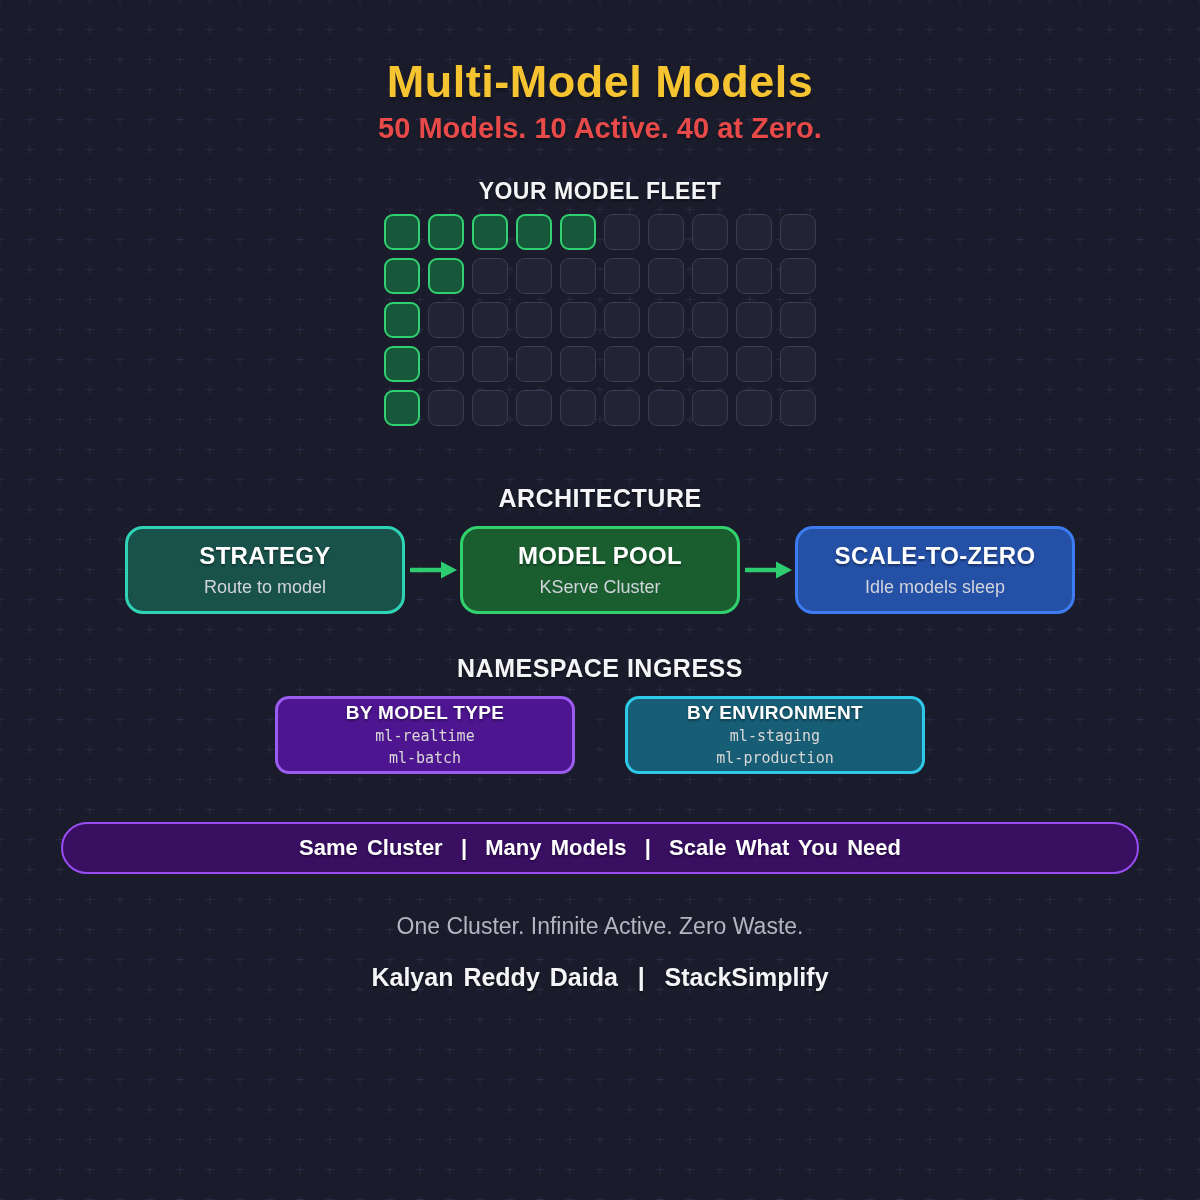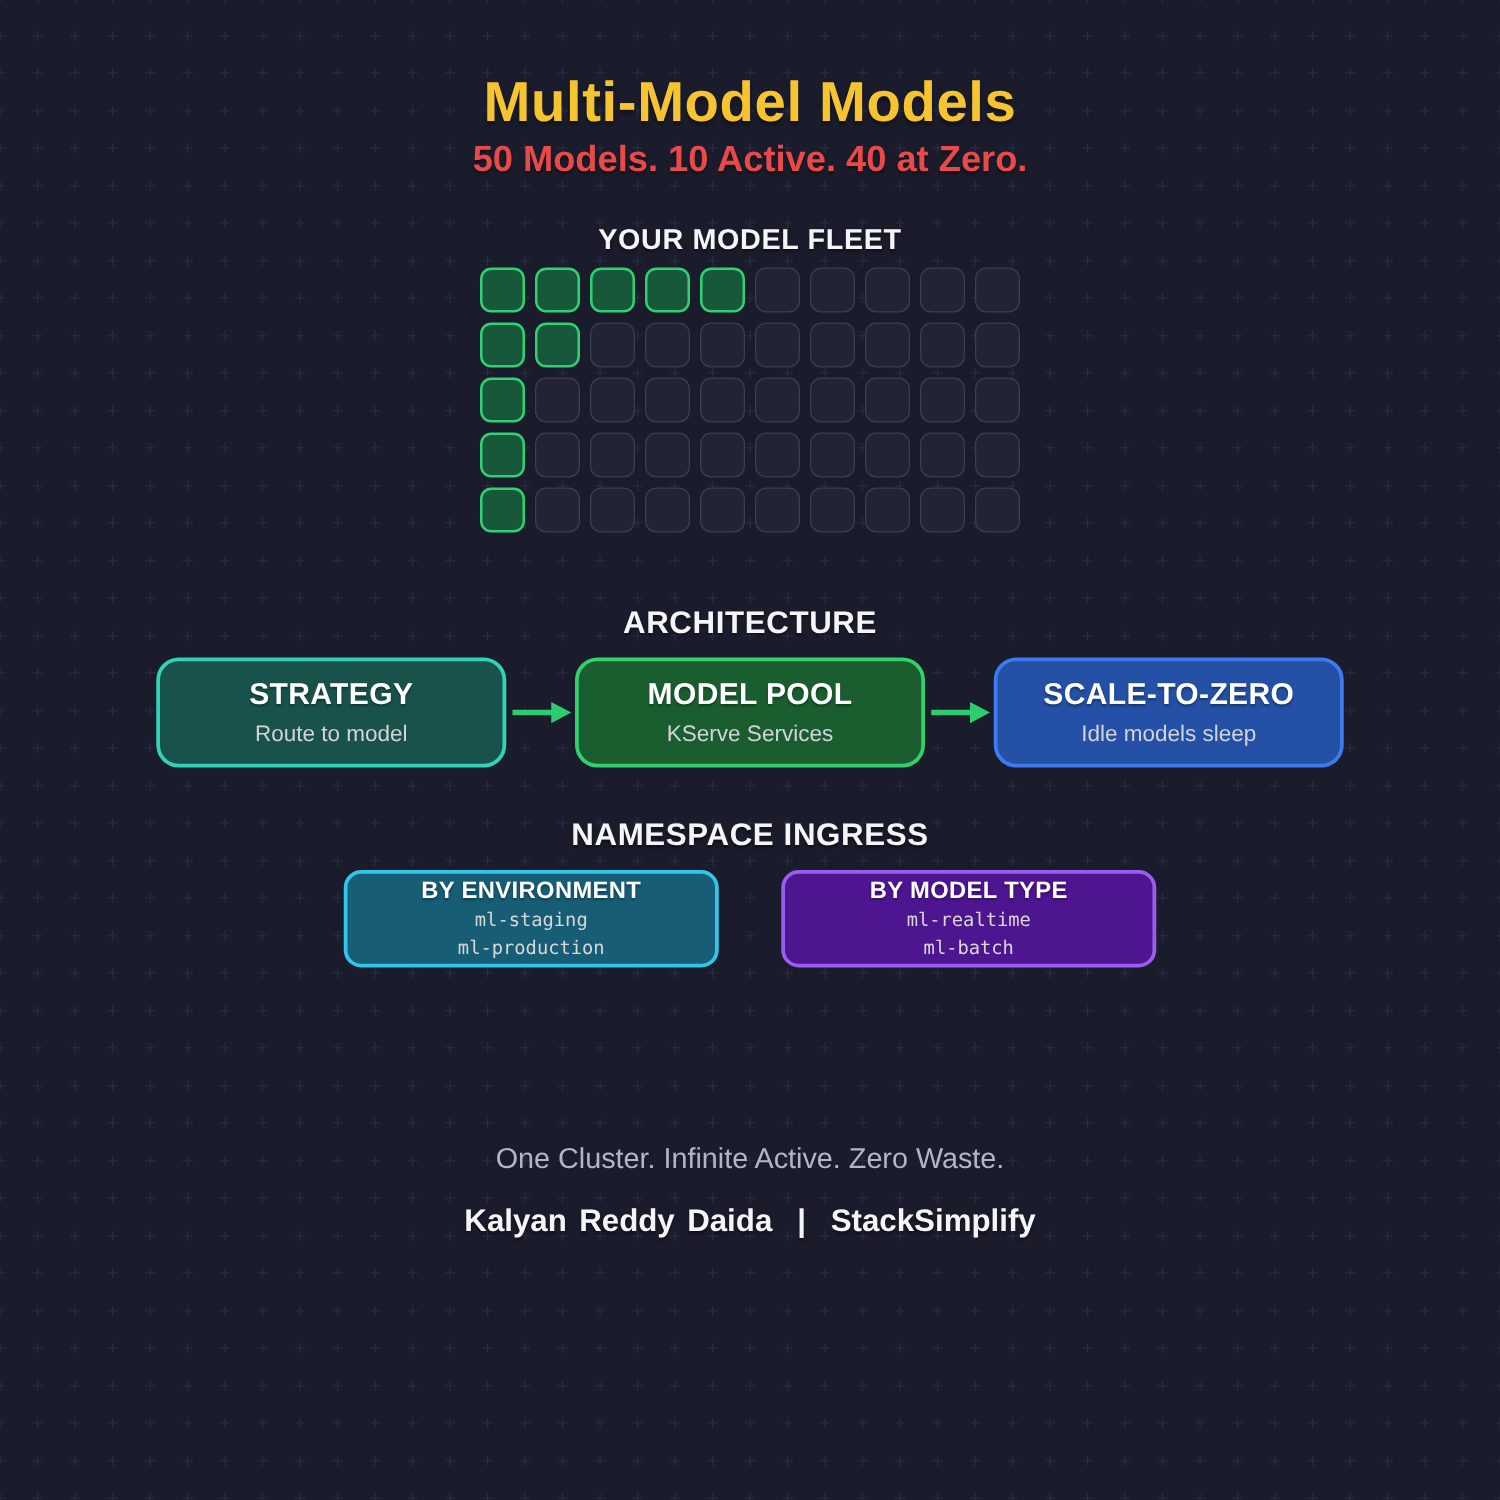--- a/index.html
+++ b/index.html
@@ -1821,42 +1821,45 @@
     <div class="arch-box" style="background: rgb(25, 82, 75); border-color: rgb(47, 211, 181);">
       <div class="arch-title">STRATEGY</div>
       <div class="arch-sub">Route to model</div>
     </div>
     <svg class="arrow" viewBox="0 0 55 24">
       <line x1="5" y1="12" x2="38" y2="12" stroke="currentColor" stroke-width="4.5"></line>
       <polygon points="36,3.5 52,12 36,20.5" fill="currentColor"></polygon>
     </svg>
     <div class="arch-box" style="background: rgb(26, 94, 48); border-color: rgb(49, 209, 110);">
       <div class="arch-title">MODEL POOL</div>
-      <div class="arch-sub">KServe Services</div>
+      <div class="arch-sub">KServe Cluster</div>
     </div>
     <svg class="arrow" viewBox="0 0 55 24">
       <line x1="5" y1="12" x2="38" y2="12" stroke="currentColor" stroke-width="4.5"></line>
       <polygon points="36,3.5 52,12 36,20.5" fill="currentColor"></polygon>
     </svg>
     <div class="arch-box" style="background: rgb(36, 80, 165); border-color: rgb(61, 123, 240);">
       <div class="arch-title">SCALE-TO-ZERO</div>
       <div class="arch-sub">Idle models sleep</div>
     </div>
   </div>
 
   <div class="abs sec-h ns-h">NAMESPACE INGRESS</div>
   <div class="ns-row">
+    <div class="ns-card" style="background: rgb(77, 22, 144); border-color: rgb(155, 92, 240);">
+      <div class="ns-title">BY MODEL TYPE</div>
+      <div class="ns-line">ml-realtime</div>
+      <div class="ns-line">ml-batch</div>
+    </div>
     <div class="ns-card" style="background: rgb(23, 93, 117); border-color: rgb(46, 200, 232);">
       <div class="ns-title">BY ENVIRONMENT</div>
       <div class="ns-line">ml-staging</div>
       <div class="ns-line">ml-production</div>
     </div>
-    <div class="ns-card" style="background: rgb(77, 22, 144); border-color: rgb(155, 92, 240);">
-      <div class="ns-title">BY MODEL TYPE</div>
-      <div class="ns-line">ml-realtime</div>
-      <div class="ns-line">ml-batch</div>
-    </div>
   </div>
 
+  <div class="banner">
+    <span>Same Cluster &nbsp;|&nbsp; Many Models &nbsp;|&nbsp; Scale What You Need</span>
+  </div>
 
   <div class="abs tagline">One Cluster. Infinite Active. Zero Waste.</div>
   <div class="abs credit">Kalyan Reddy Daida &nbsp;|&nbsp; StackSimplify</div>
 </div>
 
 </body></html>

